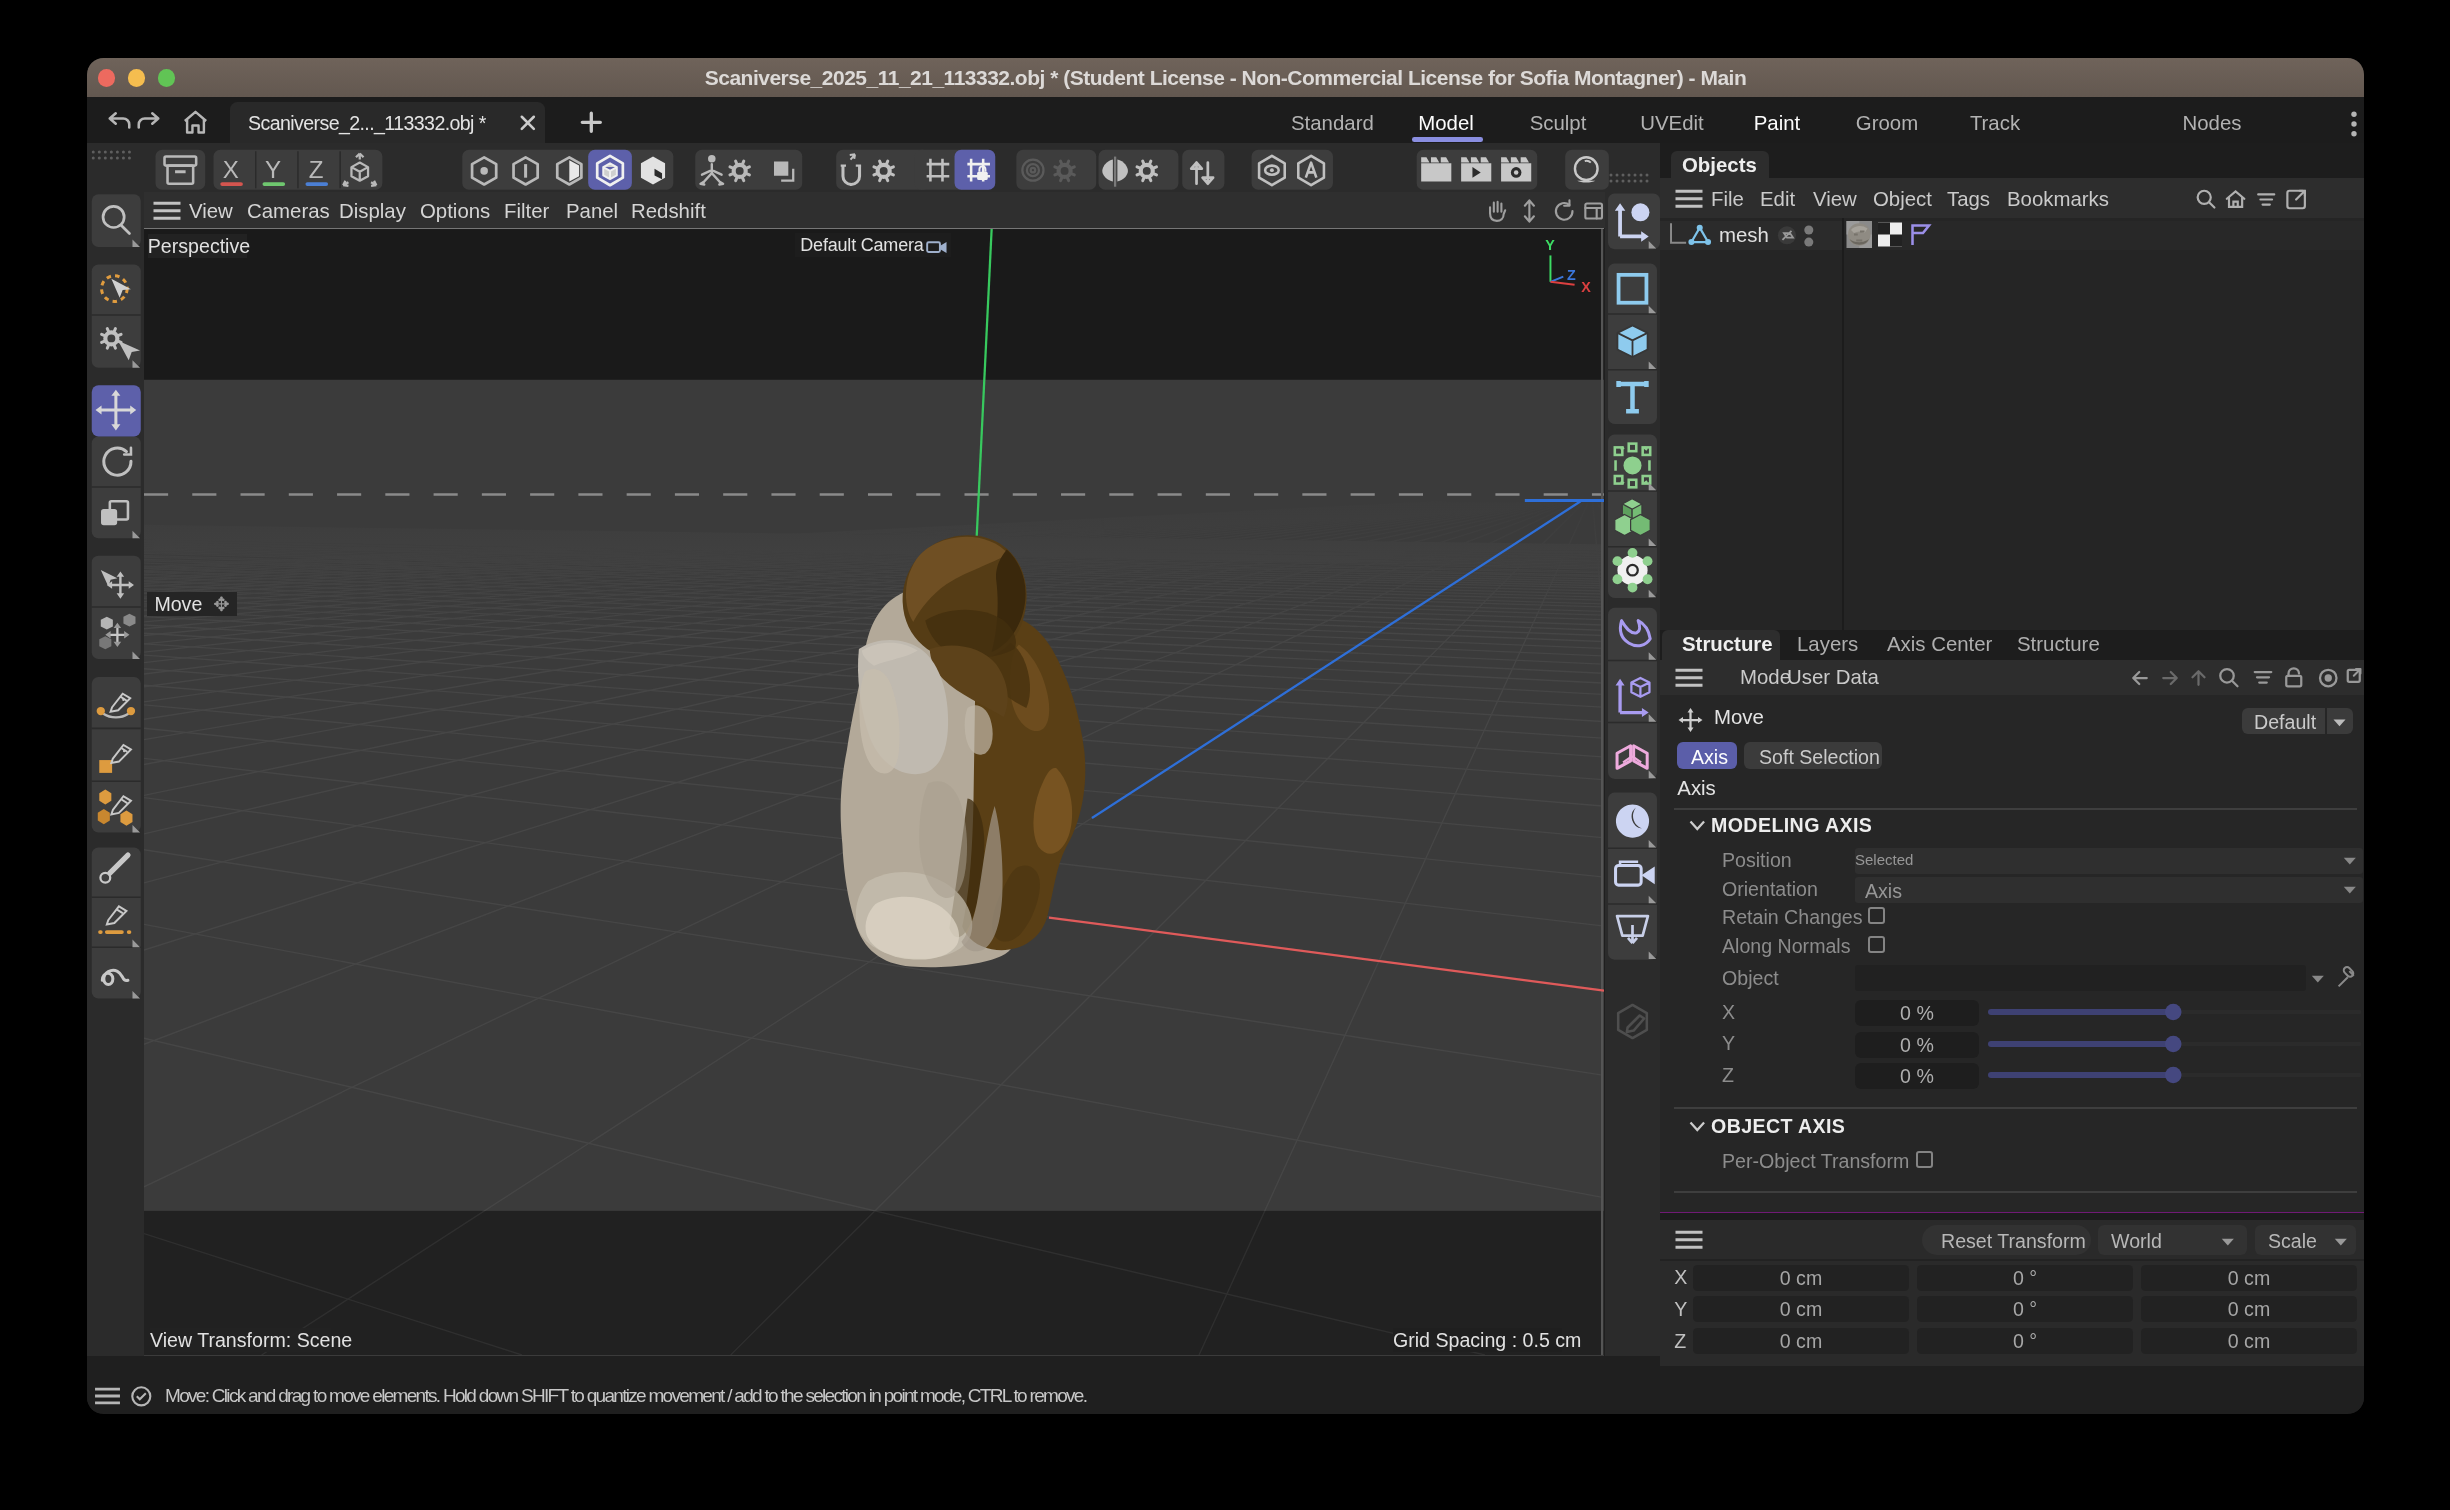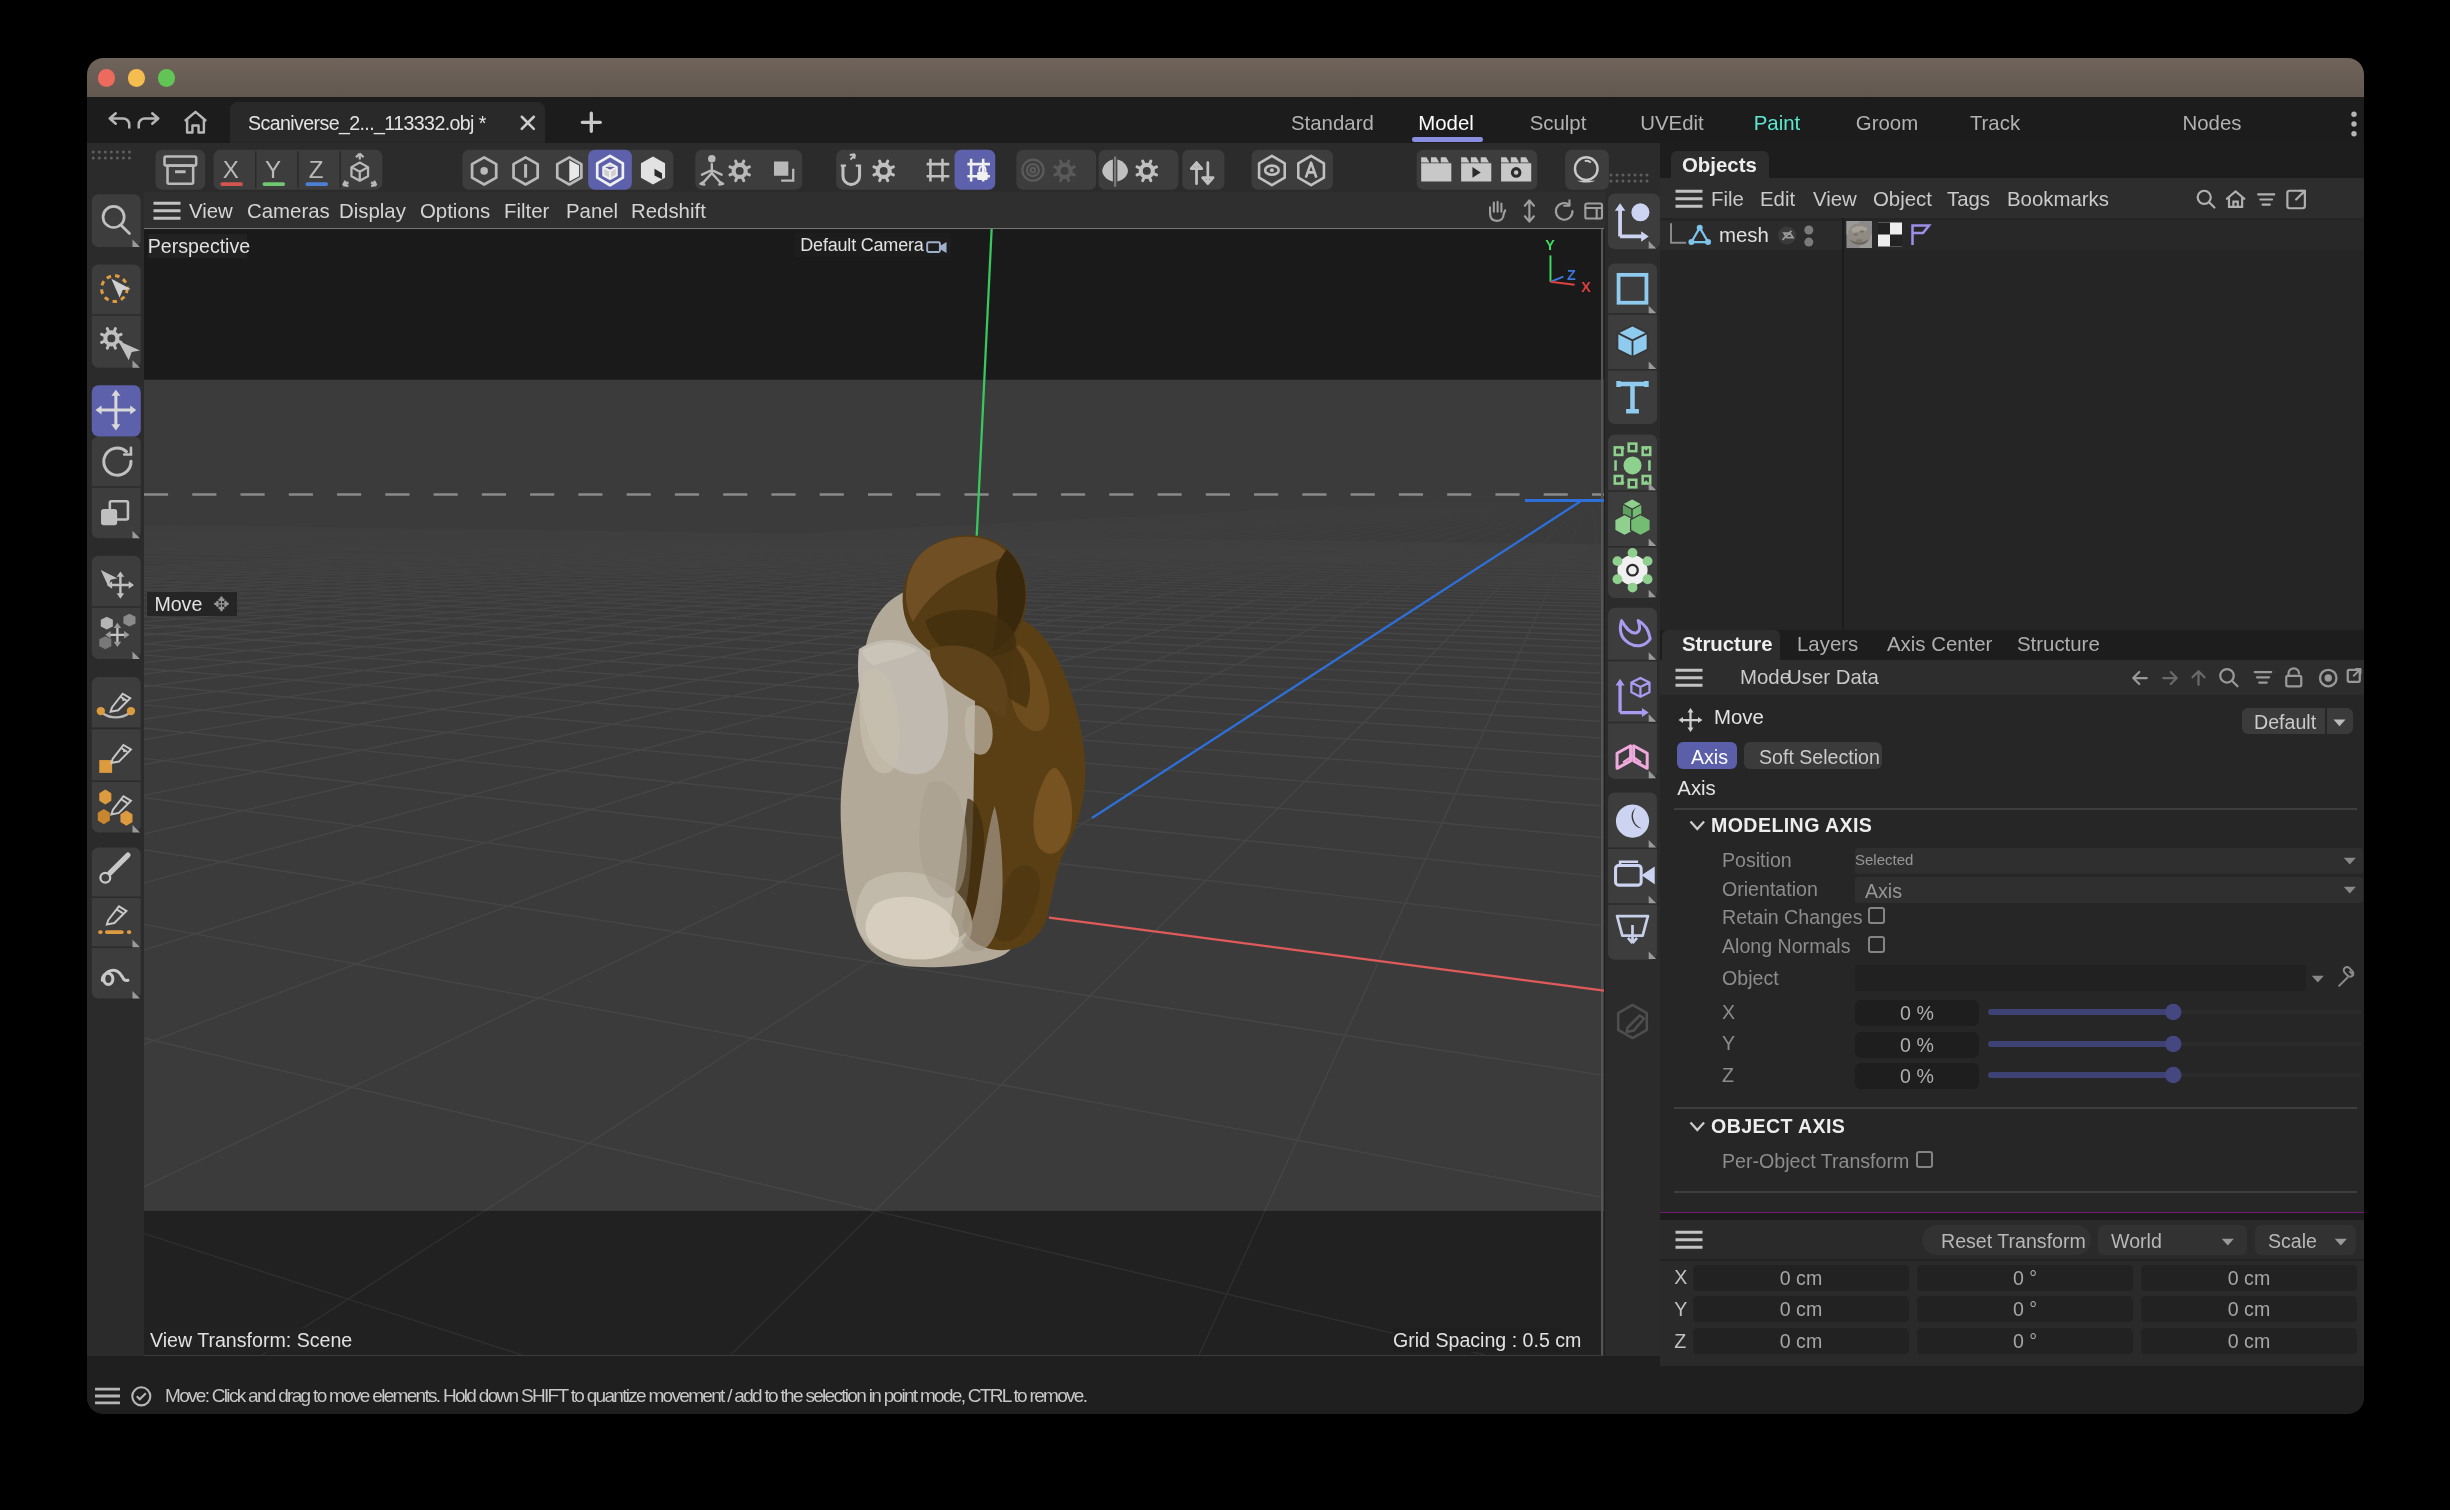--- a/index.html
+++ b/index.html
@@ -31,20 +31,21 @@
 .cbox { position:absolute; width:216px; height:26.4px; background:#222222; border-radius:4.5px;
   color:#a8a8a8; font-size:19.6px; line-height:26.4px; text-align:center; }
 </style>
 </head>
 <body>
 <div id="win">
   <div id="titlebar">
     <div class="tl" style="left:10.6px; background:#ed6a5f;"></div>
     <div class="tl" style="left:41px; background:#f5bd4f;"></div>
     <div class="tl" style="left:71px; background:#61c455;"></div>
+    <div class="title">Scaniverse_2025_11_21_113332.obj * (Student License - Non-Commercial License for Sofia Montagner) - Main</div>
   </div>
   <div id="tabstrip">
     <svg class="abs" style="left:19px;top:13px" width="27" height="26" viewBox="0 0 36 34">
       <path d="M13 4 L5 11 L13 18 M5 11 H23 a8 8 0 0 1 8 8 v4" fill="none" stroke="#b5b5b5" stroke-width="3.4" stroke-linecap="round" stroke-linejoin="round"></path>
     </svg>
     <svg class="abs" style="left:48px;top:13px" width="27" height="26" viewBox="0 0 36 34">
       <path d="M23 4 L31 11 L23 18 M31 11 H13 a8 8 0 0 0 -8 8 v4" fill="none" stroke="#b5b5b5" stroke-width="3.4" stroke-linecap="round" stroke-linejoin="round"></path>
     </svg>
     <svg class="abs" style="left:94px;top:11.3px" width="29" height="29" viewBox="0 0 38 38">
       <path d="M5 17 L19 5 L33 17 M8 15 V32 H15 V23 H23 V32 H30 V15" fill="none" stroke="#b5b5b5" stroke-width="3.2" stroke-linejoin="round"></path>
@@ -55,21 +56,21 @@
       <path d="M5 5 L21 21 M21 5 L5 21" stroke="#cccccc" stroke-width="3.4" stroke-linecap="round"></path>
     </svg>
     <svg class="abs" style="left:493px;top:13.6px" width="22.6" height="22.6" viewBox="0 0 30 30">
       <path d="M15 3 V27 M3 15 H27" stroke="#c8c8c8" stroke-width="4.4" stroke-linecap="round"></path>
     </svg>
     <div class="txt" style="left:1204px;top:15px;width:72px;text-align:center;font-size:20.4px;color:#b4b4b4;">Standard</div>
     <div class="txt" style="left:1323px;top:15px;width:72px;text-align:center;font-size:20.4px;color:#ffffff;">Model</div>
     <div class="abs" style="left:1325px;top:40px;width:71px;height:4.5px;background:#8a8ee0;border-radius:2.3px;"></div>
     <div class="txt" style="left:1435px;top:15px;width:72px;text-align:center;font-size:20.4px;color:#b4b4b4;">Sculpt</div>
     <div class="txt" style="left:1549px;top:15px;width:72px;text-align:center;font-size:20.4px;color:#b4b4b4;">UVEdit</div>
-    <div class="txt" style="left:1654px;top:15px;width:72px;text-align:center;font-size:20.4px;color:#5eead4;">Paint</div>
+    <div class="txt" style="left:1654px;top:15px;width:72px;text-align:center;font-size:20.4px;color:#ffffff;">Paint</div>
     <div class="txt" style="left:1764px;top:15px;width:72px;text-align:center;font-size:20.4px;color:#b4b4b4;">Groom</div>
     <div class="txt" style="left:1872px;top:15px;width:72px;text-align:center;font-size:20.4px;color:#b4b4b4;">Track</div>
     <div class="txt" style="left:1979px;top:15px;width:72px;text-align:center;font-size:20.4px;color:#b4b4b4;margin-top:37px;">Script</div>
     <div class="txt" style="left:2089px;top:15px;width:72px;text-align:center;font-size:20.4px;color:#b4b4b4;">Nodes</div>
     <svg class="abs" style="left:2261px;top:12px" width="12" height="30" viewBox="0 0 16 40">
       <circle cx="8" cy="7" r="3.6" fill="#b4b4b4"></circle>
         <circle cx="8" cy="20" r="3.6" fill="#b4b4b4"></circle>
         <circle cx="8" cy="33" r="3.6" fill="#b4b4b4"></circle>
     </svg>
   </div>

